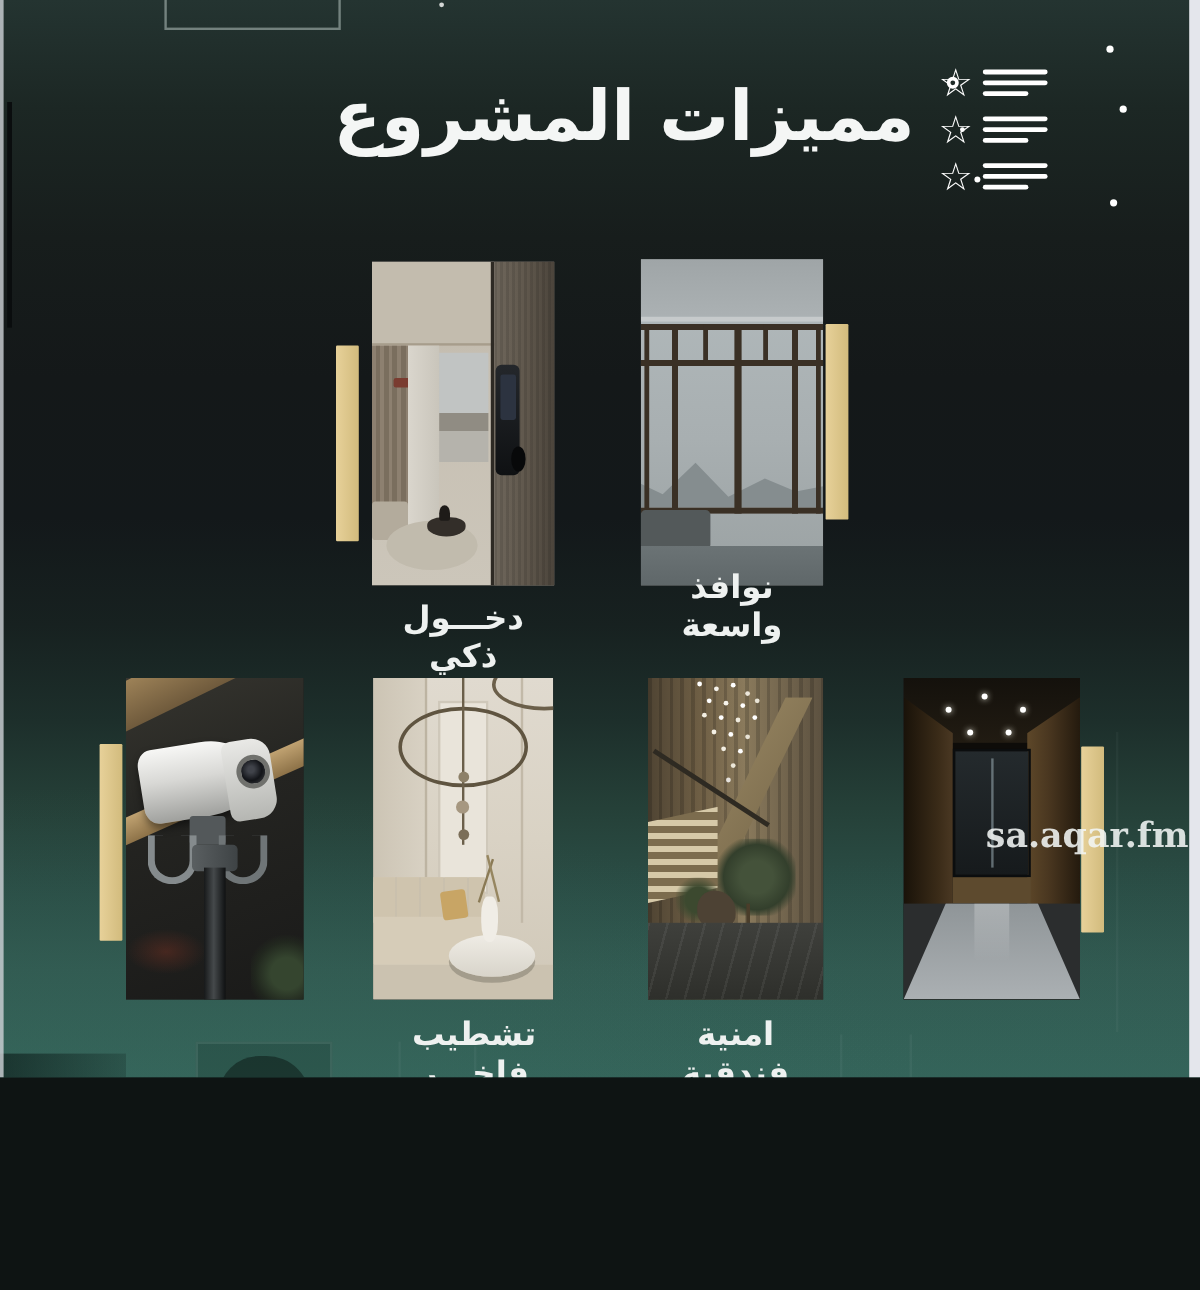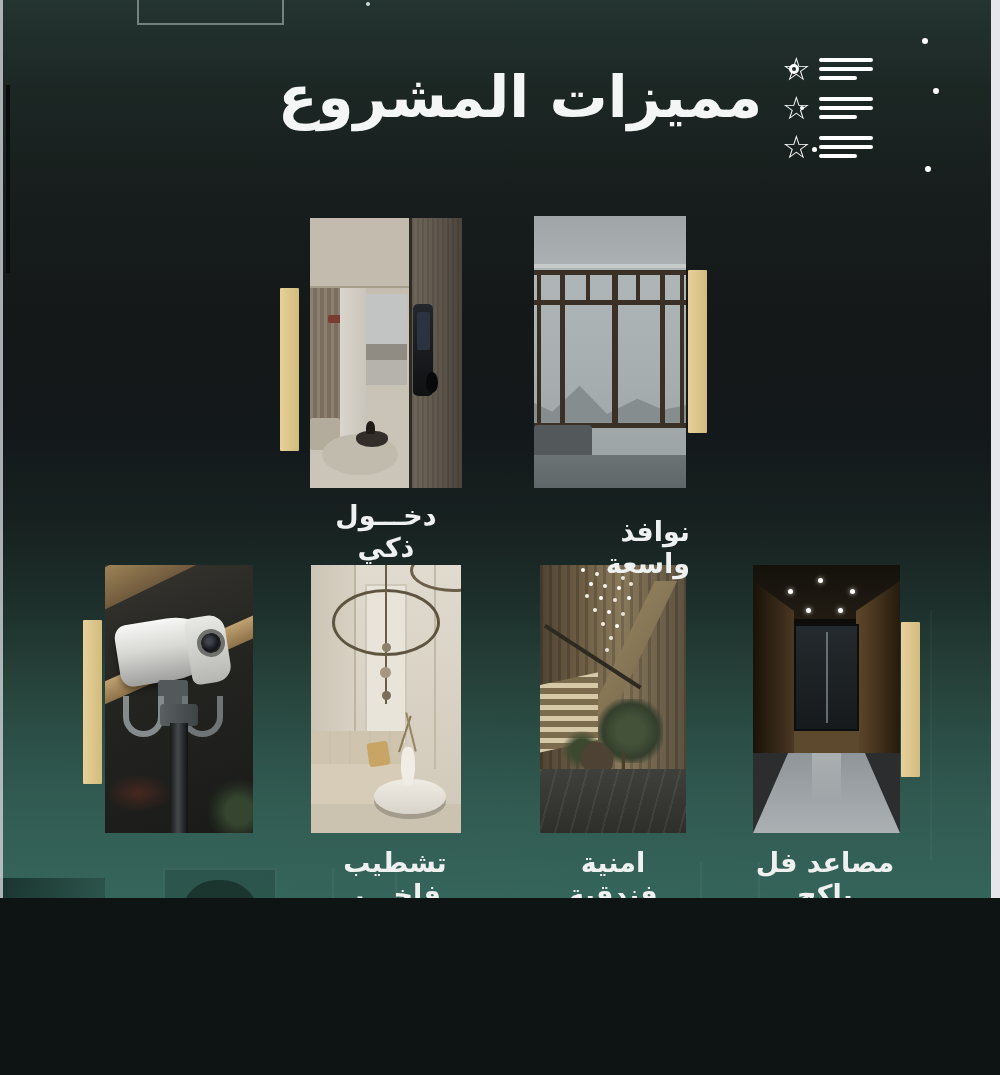--- a/index.html
+++ b/index.html
@@ -166,21 +166,21 @@
   .p6-back{left:28%;top:22%;width:44%;height:40%;background:linear-gradient(180deg,#242a2d,#161a1c);border:2px solid #0b0d0e;}
   .p6-back::before{content:"";position:absolute;left:50%;top:6%;width:2px;height:88%;background:#93a4aa;opacity:.6;}
   .p6-cab{left:28%;top:62%;width:44%;height:8%;background:#5d4a2e;}
   .p6-floorbg{left:0;top:70%;width:100%;height:30%;background:#2b2d2e;}
   .p6-floor{left:0;top:70%;width:100%;height:30%;background:linear-gradient(180deg,#8f9598,#abb0b3);
     clip-path:polygon(24% 0,76% 0,100% 100%,0 100%);}
   .p6-floor::before{content:"";position:absolute;left:40%;top:0;width:20%;height:100%;background:linear-gradient(180deg,rgba(255,255,255,.25),transparent 60%);}
   
   .cap{color:#eef1f0;font-size:27px;font-weight:bold;text-align:center;line-height:1.2;z-index:5;}
   .c1{left:306px;top:500px;width:160px;}
-  .c2{left:530px;top:516px;width:160px;text-align:right;}
+  .c2{left:530px;top:474px;width:160px;}
   .c3{left:85px;top:847px;width:178px;}
   .c4{left:309px;top:847px;width:172px;}
   .c5{left:533px;top:847px;width:160px;}
   .c6{left:745px;top:847px;width:160px;}
   
   .wm{left:818px;top:683px;width:176px;text-align:center;z-index:9;}
   .wm-logo{position:relative;font-size:76px;font-weight:bold;line-height:1.0;color:rgba(238,243,242,.82);}
   .wm-site{position:relative;margin-top:-4px;font-family:"DejaVu Serif",serif;font-weight:bold;font-size:29px;color:rgba(242,246,245,.88);}
 </style>
 </head>
@@ -345,18 +345,18 @@
     <div class="p6-back"></div>
     <div class="p6-cab"></div>
     <div class="p6-floorbg"></div>
     <div class="p6-floor"></div>
   </div>
 
   <div class="cap c1" dir="rtl" lang="ar">دخـــول ذكي</div>
   <div class="cap c2" dir="rtl" lang="ar">نوافذ واسعة</div>
   <div class="cap c4" dir="rtl" lang="ar">تشطيب فاخـــر</div>
   <div class="cap c5" dir="rtl" lang="ar">امنية فندقية</div>
-  <div class="cap c6" dir="rtl" lang="ar">مصاعد فل باكج</div>
 
   <div class="wm">
+    <div class="wm-site">sa.aqar.fm</div>
   </div>
 
 </div>
 
 </body></html>

